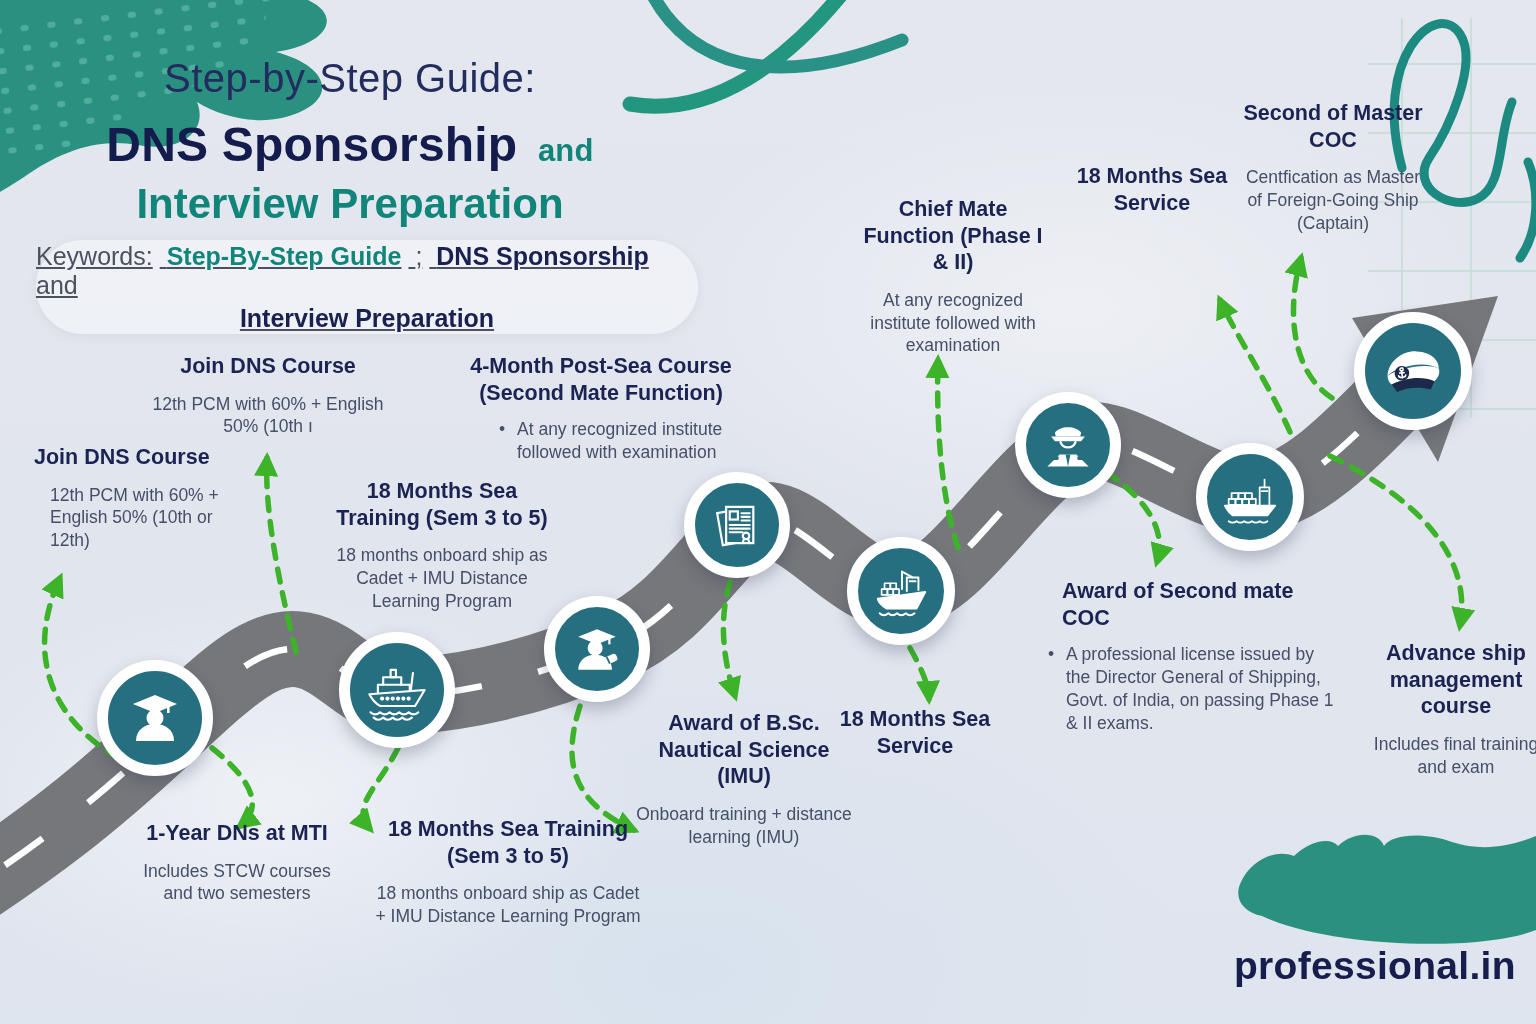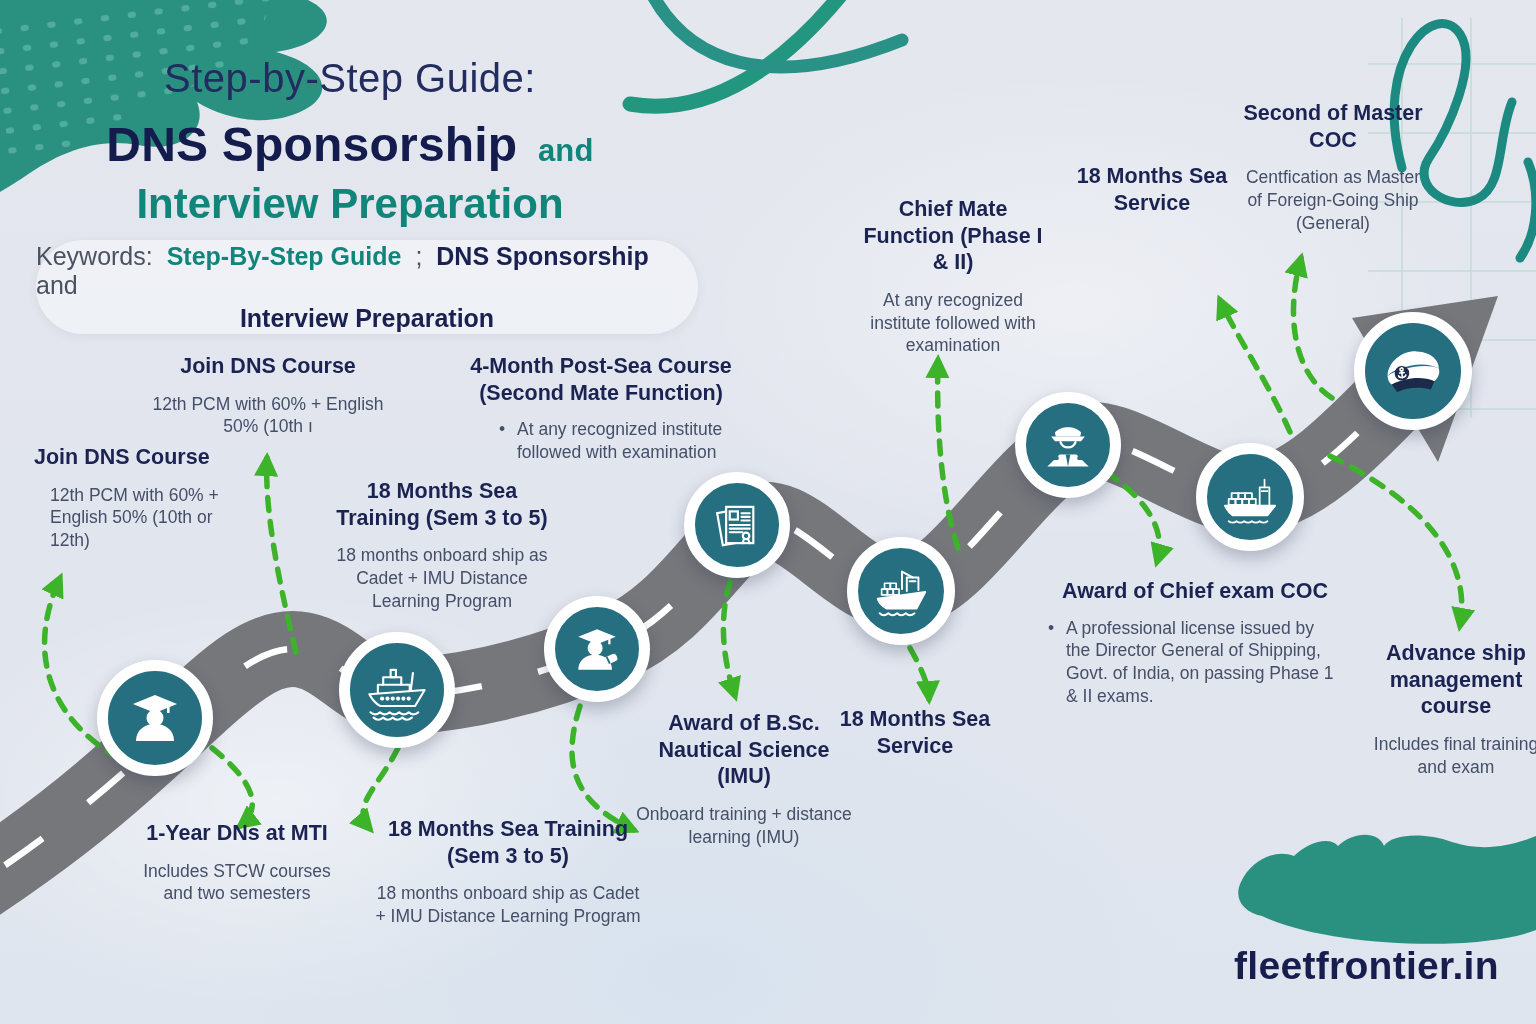--- a/index.html
+++ b/index.html
@@ -21,21 +21,21 @@
   }
   .title{position:absolute;left:70px;top:56px;width:560px;text-align:center;}
   .t1{font-size:40px;font-weight:400;color:#232c5e;letter-spacing:.5px;}
   .t2{margin-top:16px;font-size:48px;font-weight:700;color:#141b4d;letter-spacing:.2px;}
   .t2 .and{font-size:31px;color:#12857a;}
   .t3{margin-top:8px;font-size:42px;font-weight:700;color:#12857a;}
   .kw-pill{
     position:absolute;left:36px;top:240px;width:662px;height:94px;border-radius:48px;
     background:rgba(246,248,252,.6);box-shadow:0 2px 10px rgba(120,130,150,.12);
     display:flex;flex-direction:column;align-items:center;justify-content:center;
-    font-size:25px;color:#4c5160;
+    font-size:25px;color:#4c5160;text-decoration:underline;
   }
   .kw-pill .row2{margin-top:4px;}
   .kw-teal{color:#12857a;font-weight:700;}
   .kw-navy{color:#1a2150;font-weight:700;}
   .sp{display:inline-block;width:7px;}
   .note{position:absolute;}
   .note h3{margin:0;font-size:21.5px;font-weight:700;color:#1b2353;line-height:1.24;}
   .note p{margin:13px 0 0;font-size:17.5px;color:#454f68;line-height:1.3;}
   .center{text-align:center;}
   .note ul{margin:12px 0 0;padding:0 0 0 8px;list-style:none;text-align:left;}
@@ -157,21 +157,21 @@
     <h3>Chief Mate Function (Phase I &amp; II)</h3>
     <p>At any recognized institute followed with examination</p>
   </div>
 
   <div class="note center" style="left:1052px;top:163px;width:200px;">
     <h3>18 Months Sea Service</h3>
   </div>
 
   <div class="note center" style="left:1237px;top:100px;width:192px;">
     <h3>Second of Master COC</h3>
-    <p>Centfication as Master of Foreign-Going Ship (General)</p>
+    <p>Centfication as Master of Foreign-Going Ship (Captain)</p>
   </div>
 
   <div class="note center" style="left:127px;top:820px;width:220px;">
     <h3>1-Year DNs at MTI</h3>
     <p>Includes STCW courses and two semesters</p>
   </div>
 
   <div class="note center" style="left:374px;top:816px;width:268px;">
     <h3>18 Months Sea Training (Sem 3 to 5)</h3>
     <p>18 months onboard ship as Cadet + IMU Distance Learning Program</p>
@@ -180,21 +180,21 @@
   <div class="note center" style="left:636px;top:710px;width:216px;">
     <h3>Award of B.Sc. Nautical Science (IMU)</h3>
     <p>Onboard training + distance learning (IMU)</p>
   </div>
 
   <div class="note center" style="left:805px;top:706px;width:220px;">
     <h3>18 Months Sea Service</h3>
   </div>
 
   <div class="note" style="left:1040px;top:578px;width:302px;">
-    <h3 style="padding-left:22px;">Award of Chief exam COC</h3>
+    <h3 style="padding-left:22px;">Award of Second mate COC</h3>
     <ul>
       <li>A professional license issued by the Director General of Shipping, Govt. of India, on passing Phase 1 &amp; II exams.</li>
     </ul>
   </div>
 
   <div class="note center" style="left:1372px;top:640px;width:168px;">
     <h3>Advance ship management course</h3>
     <p>Includes final training and exam</p>
   </div>
 
@@ -329,15 +329,15 @@
             <circle cx="22" cy="29.6" r="1.4"></circle>
             <line x1="22" y1="31" x2="22" y2="37"></line>
             <path d="M18.8 34.8 c0 2.6 6.4 2.6 6.4 0"></path>
             <line x1="20" y1="32.6" x2="24" y2="32.6"></line>
           </g>
         </g>
       </svg>
     </span>
   </div>
 
-  <div class="brand">fleetfrontier.in</div>
+  <div class="brand">professional.in</div>
 
 </div>
 
 </body></html>

